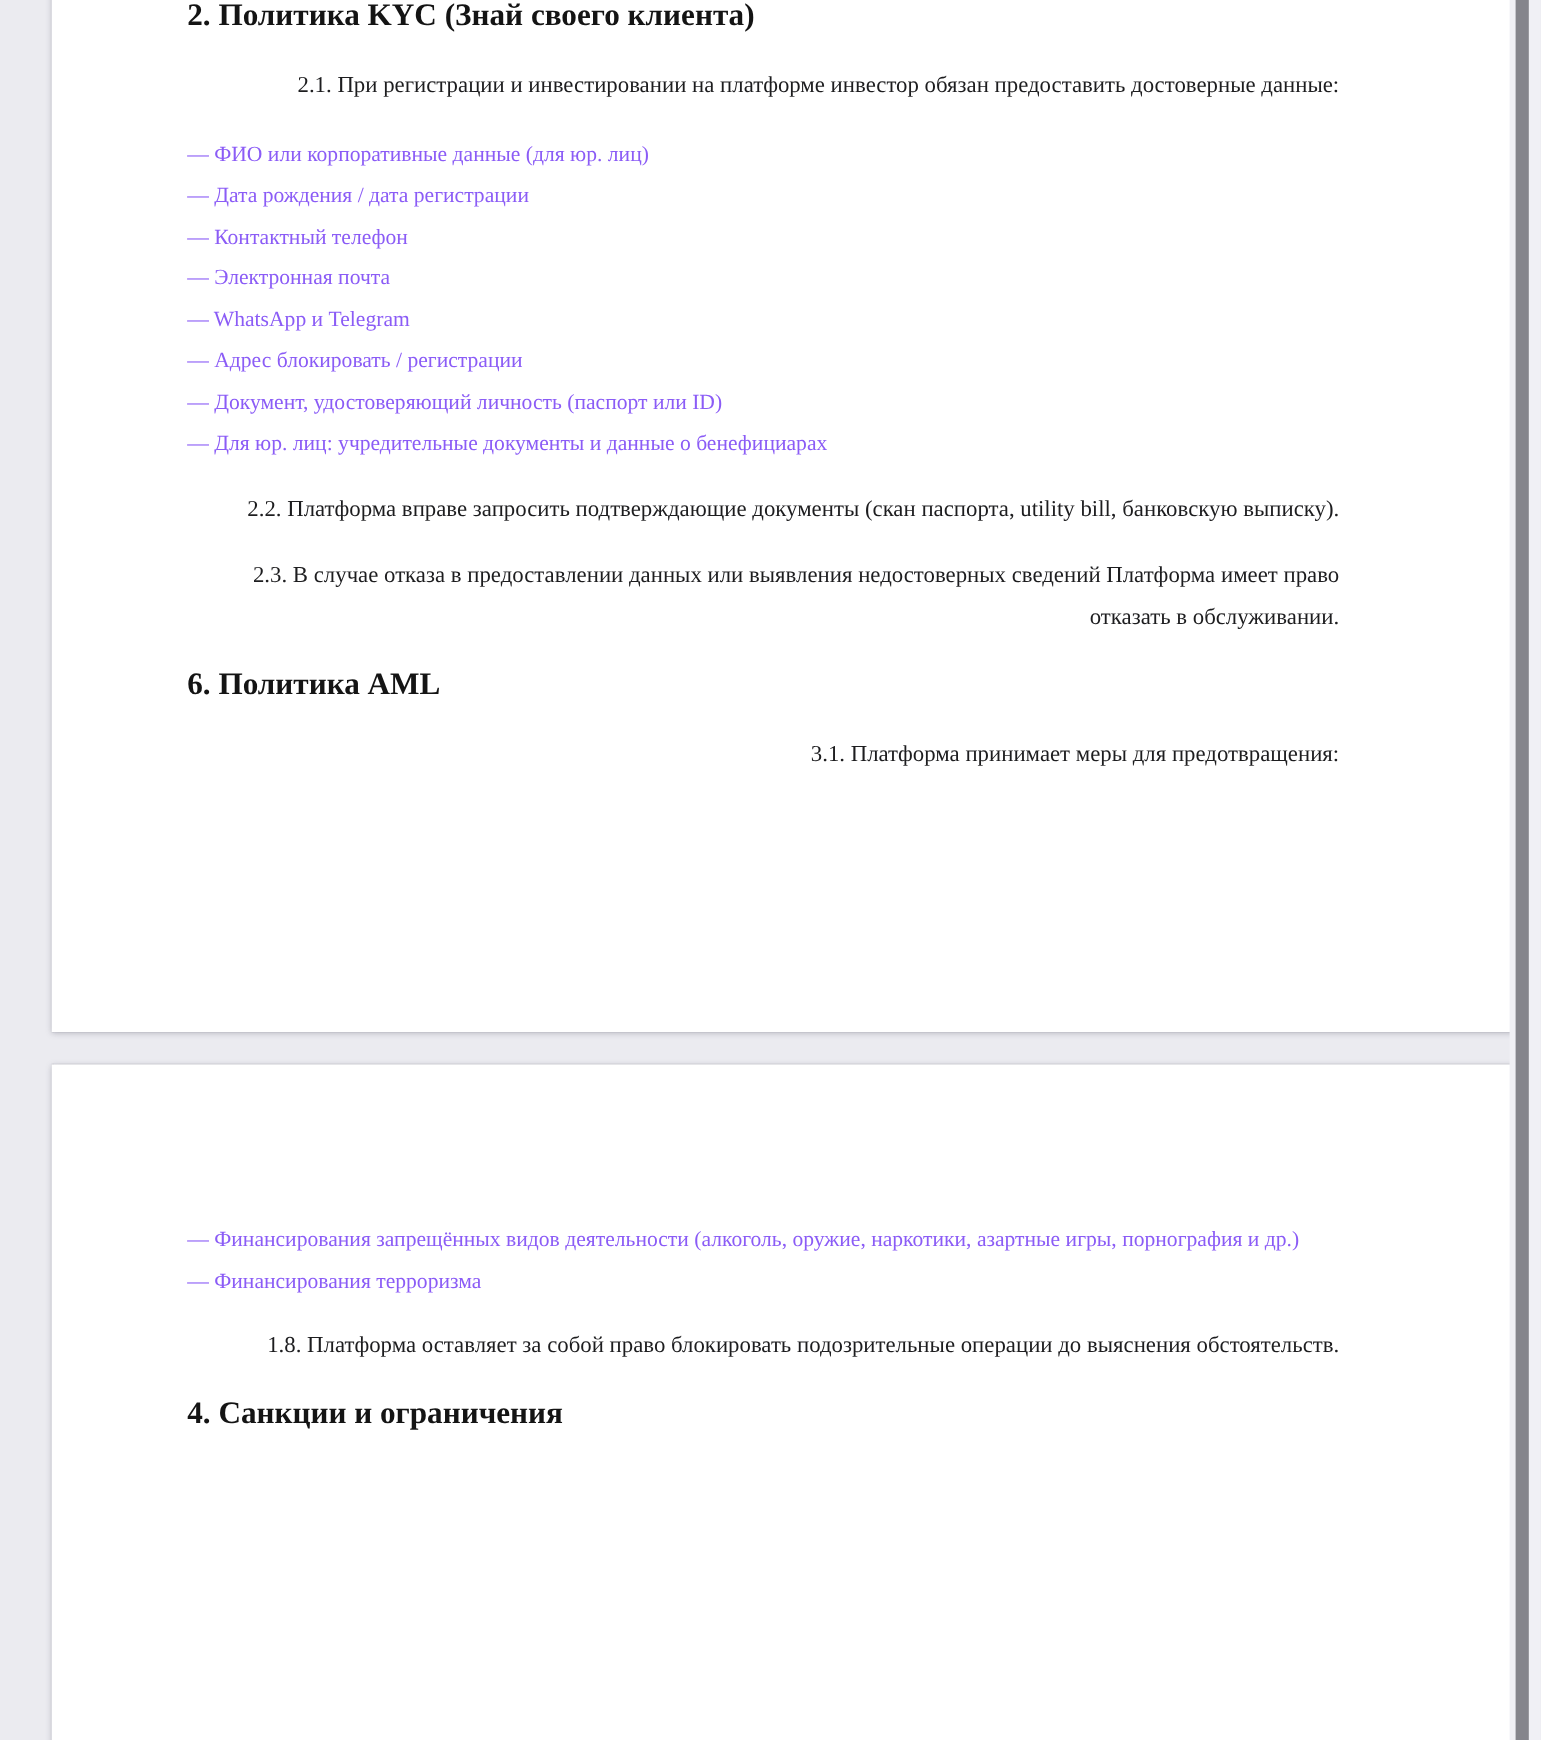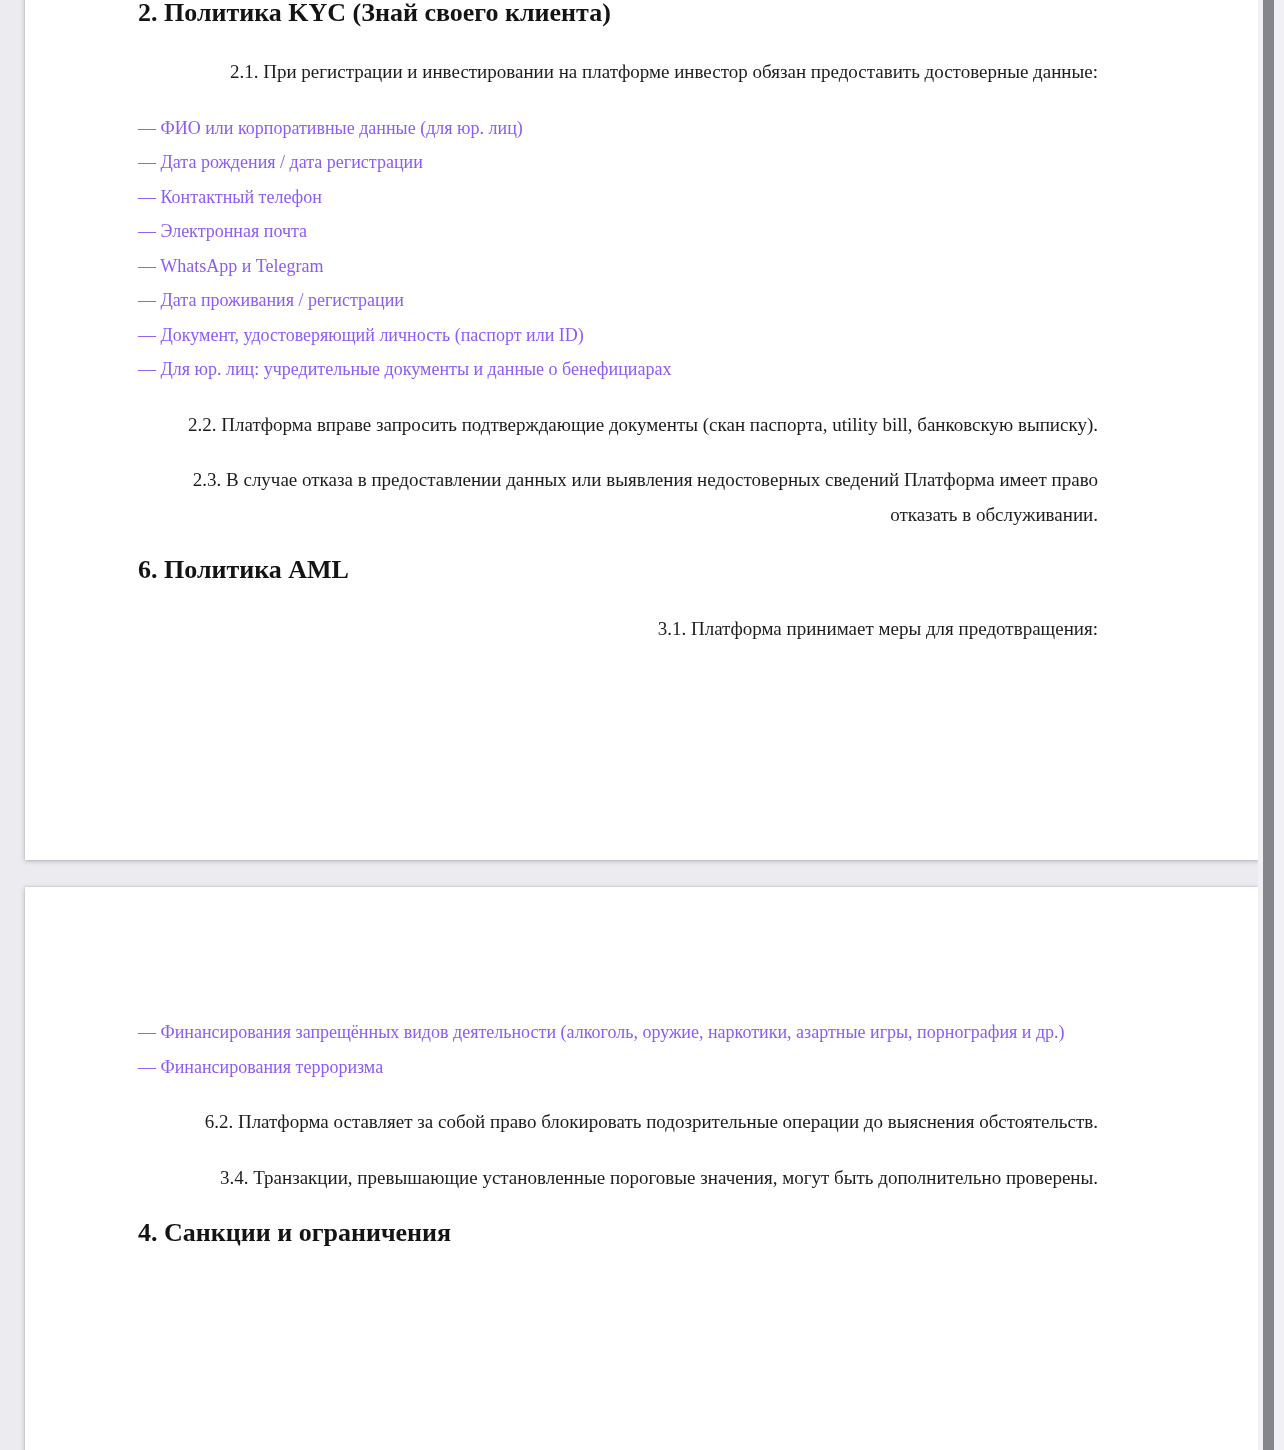--- a/index.html
+++ b/index.html
@@ -8,20 +8,21 @@
     width: 1284px; height: 1450px;
     overflow: hidden;
     background: #ebebf0;
     font-family: "Liberation Serif", "DejaVu Serif", serif;
     position: relative;
   }
   .viewport {
     position: absolute; inset: 0;
     width: 1264px; height: 1450px;
     overflow: hidden;
+    margin-left: 18px;
   }
   .page {
     position: absolute;
     left: 25px;
     width: 1234px;
     background: #ffffff;
     box-shadow: 0 1px 5px rgba(75, 75, 92, 0.35), 0 0 1px rgba(120,120,135,0.45);
     padding-left: 113px;
     padding-right: 161px;
   }
@@ -67,35 +68,34 @@
 <div class="viewport">
   <div class="page page-1">
       <div class="heading">2. Политика KYC (Знай своего клиента)</div>
       <div class="para">2.1. При регистрации и инвестировании на платформе инвестор обязан предоставить достоверные данные:</div>
       <div class="list">
         <div class="list-item">— ФИО или корпоративные данные (для юр. лиц)</div>
         <div class="list-item">— Дата рождения / дата регистрации</div>
         <div class="list-item">— Контактный телефон</div>
         <div class="list-item">— Электронная почта</div>
         <div class="list-item">— WhatsApp и Telegram</div>
-        <div class="list-item">— Дата проживания / регистрации</div>
+        <div class="list-item">— Адрес блокировать / регистрации</div>
         <div class="list-item">— Документ, удостоверяющий личность (паспорт или ID)</div>
         <div class="list-item">— Для юр. лиц: учредительные документы и данные о бенефициарах</div>
       </div>
       <div class="para">2.2. Платформа вправе запросить подтверждающие документы (скан паспорта, utility bill, банковскую выписку).</div>
       <div class="para">2.3. В случае отказа в предоставлении данных или выявления недостоверных сведений Платформа имеет право отказать в обслуживании.</div>
       <div class="heading">6. Политика AML</div>
       <div class="para">3.1. Платформа принимает меры для предотвращения:</div>
     </div>
   <div class="page page-2">
       <div class="list">
         <div class="list-item">— Финансирования запрещённых видов деятельности (алкоголь, оружие, наркотики, азартные игры, порнография и др.)</div>
         <div class="list-item">— Финансирования терроризма</div>
       </div>
-      <div class="para">6.2. Платформа оставляет за собой право блокировать подозрительные операции до выяснения обстоятельств.</div>
-      <div class="para">3.4. Транзакции, превышающие установленные пороговые значения, могут быть дополнительно проверены.</div>
+      <div class="para">1.8. Платформа оставляет за собой право блокировать подозрительные операции до выяснения обстоятельств.</div>
       <div class="heading">4. Санкции и ограничения</div>
     </div>
 </div>
 
 <div class="scrollbar-track">
   <div class="scrollbar-thumb"></div>
 </div>
 
 </body></html>

